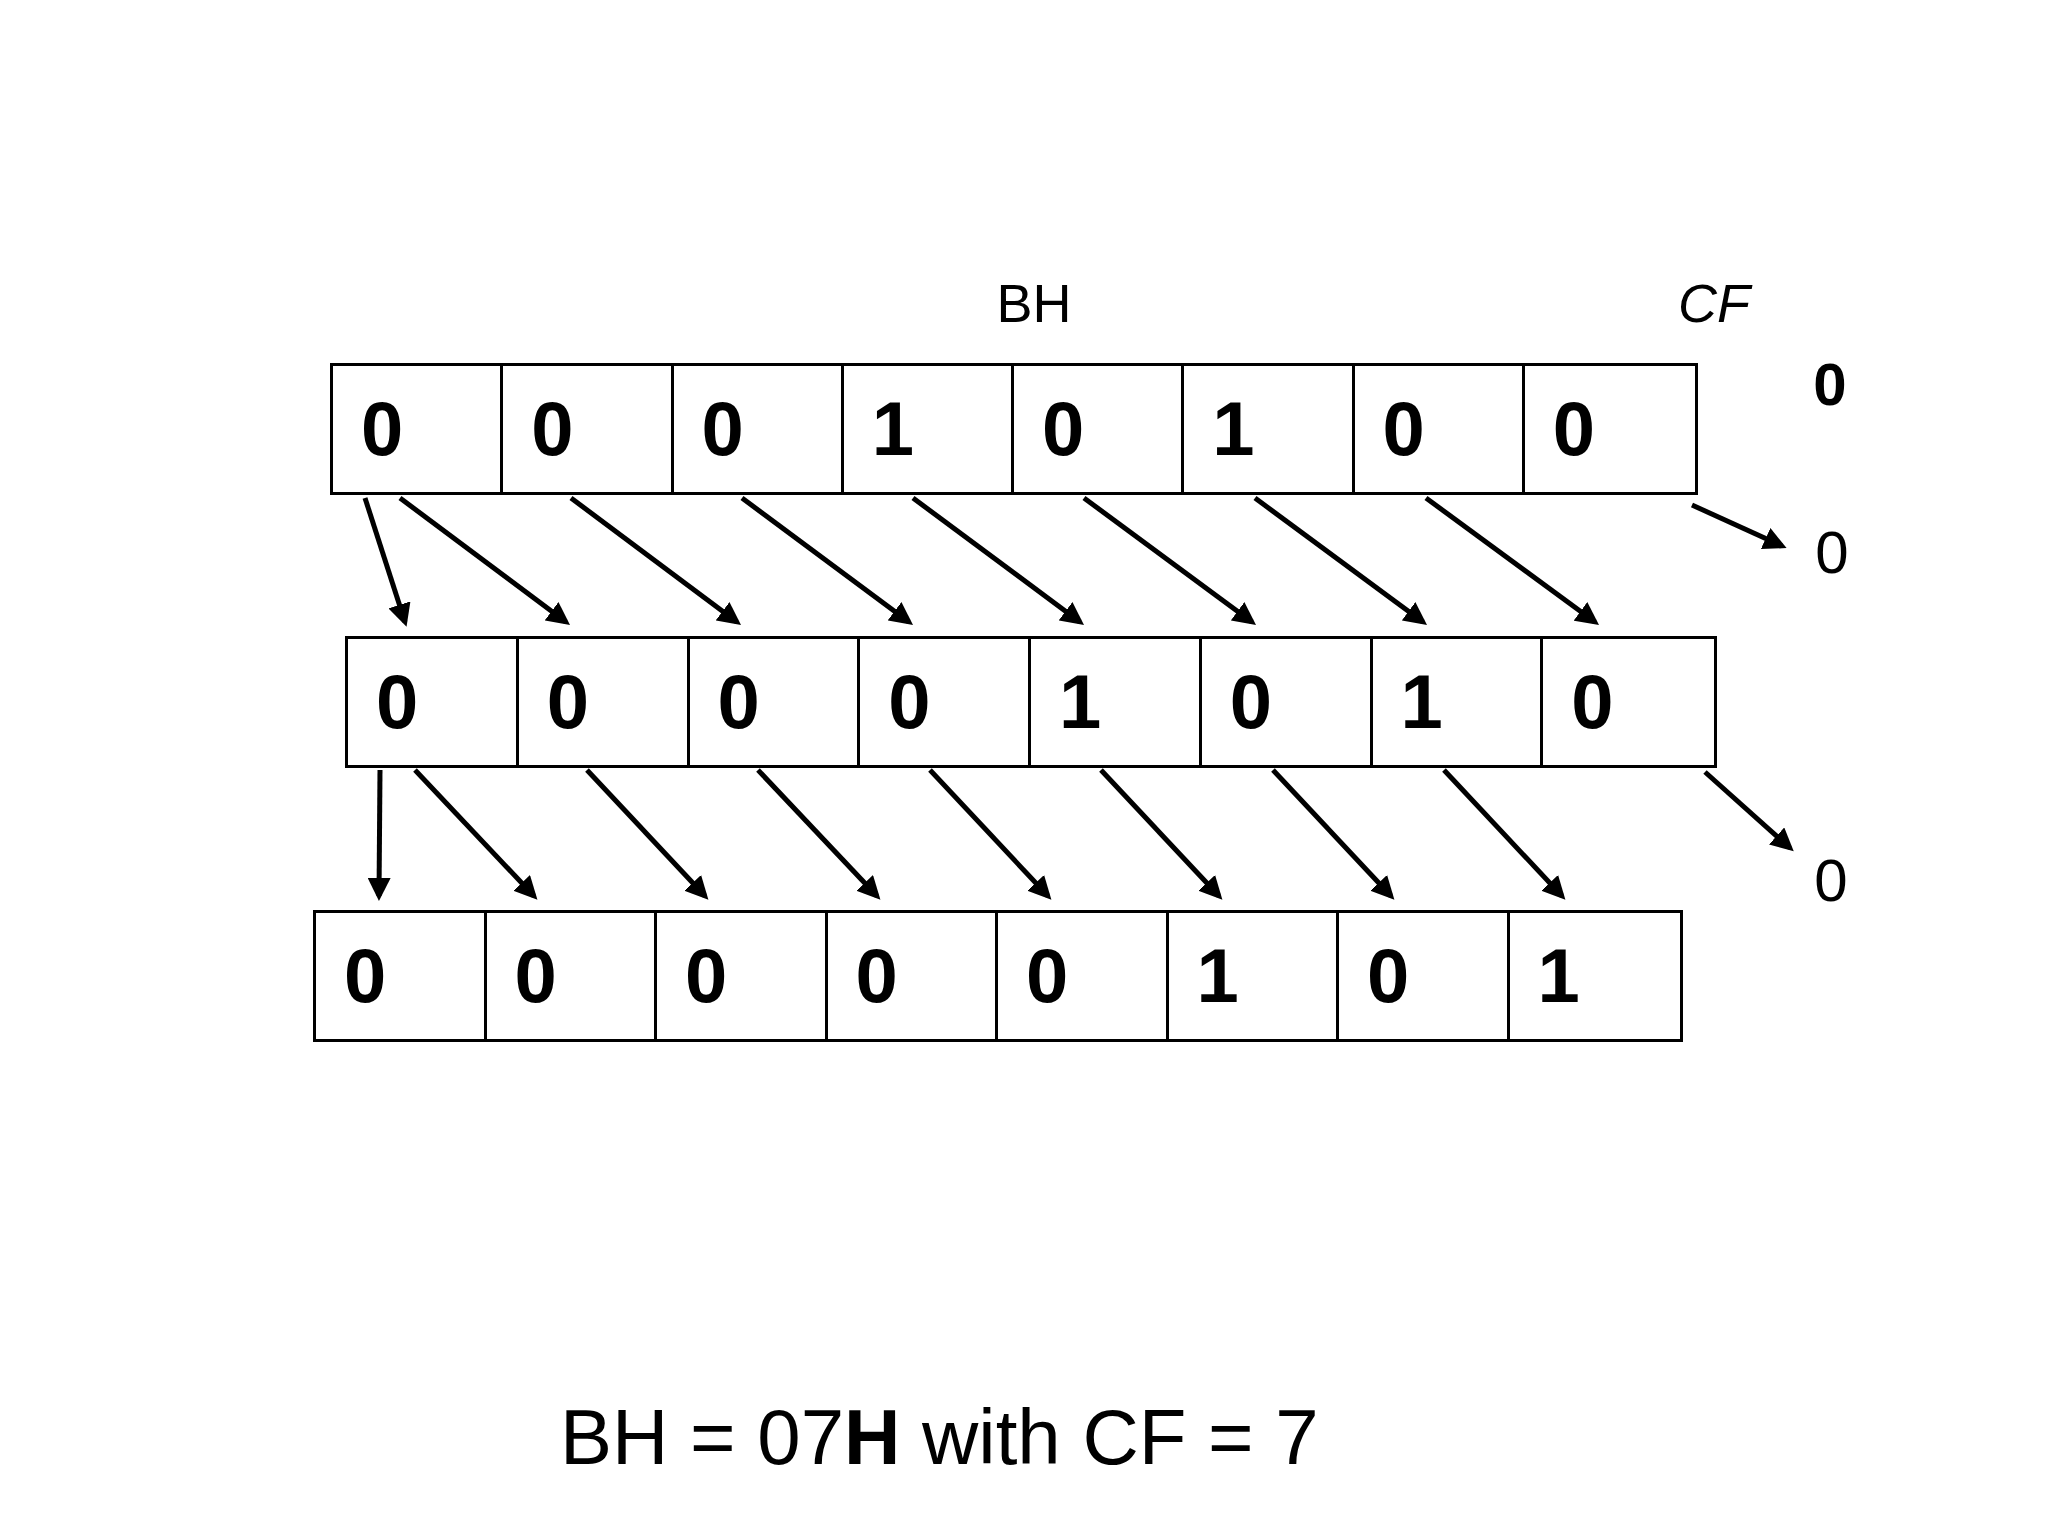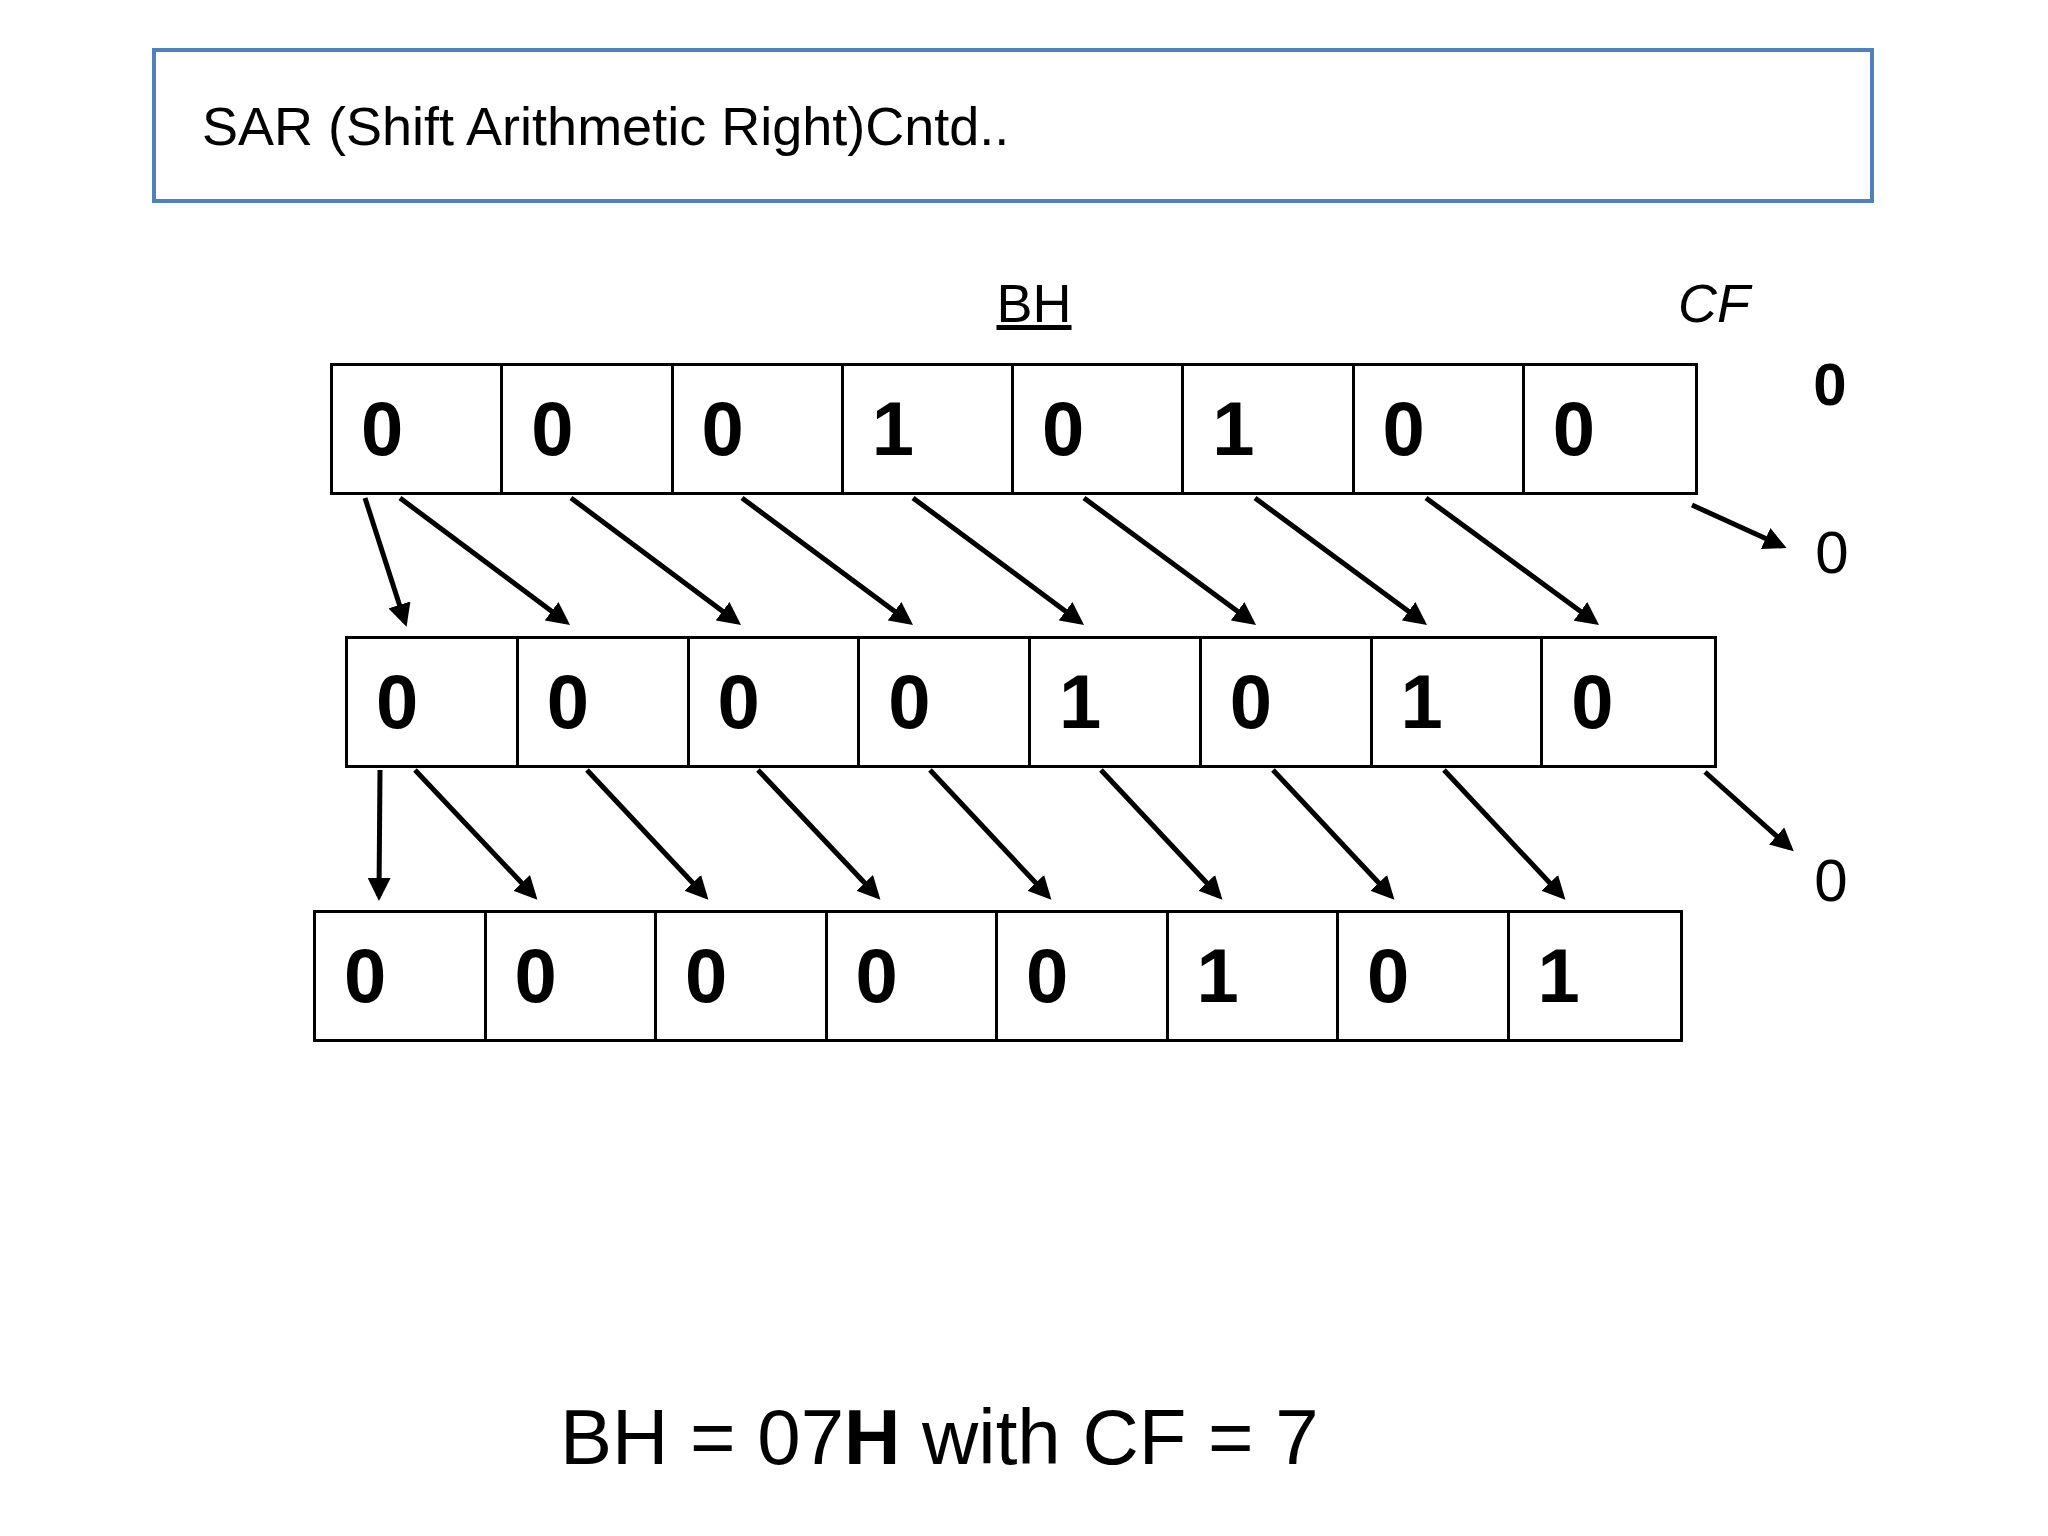--- a/index.html
+++ b/index.html
@@ -94,25 +94,22 @@
     top: 1392px;
     font-size: 78px;
     white-space: nowrap;
   }
 </style>
 </head>
 <body>
 
 <div id="canvas">
 
-  <div id="title-box" style="border-color: rgb(79, 129, 189);">
-    <span id="title-text">SAR (Shift Arithmetic Right)Cntd..</span>
-  </div>
-
-  <span class="flt-label" style="left:1034px; top:272px;text-decoration:underline;">BH</span>
+
+  <span class="flt-label" style="left:1034px; top:272px;">BH</span>
   <span class="flt-label" style="left:1714px; top:272px;font-style:italic;">CF</span>
   <span class="zero-val bold" style="left:1830px; top:350px;">0</span>
 
   <div class="bit-row" id="row-1">
     <div class="bit-cell">
         <span>0</span>
       </div>
     <div class="bit-cell">
         <span>0</span>
       </div>

